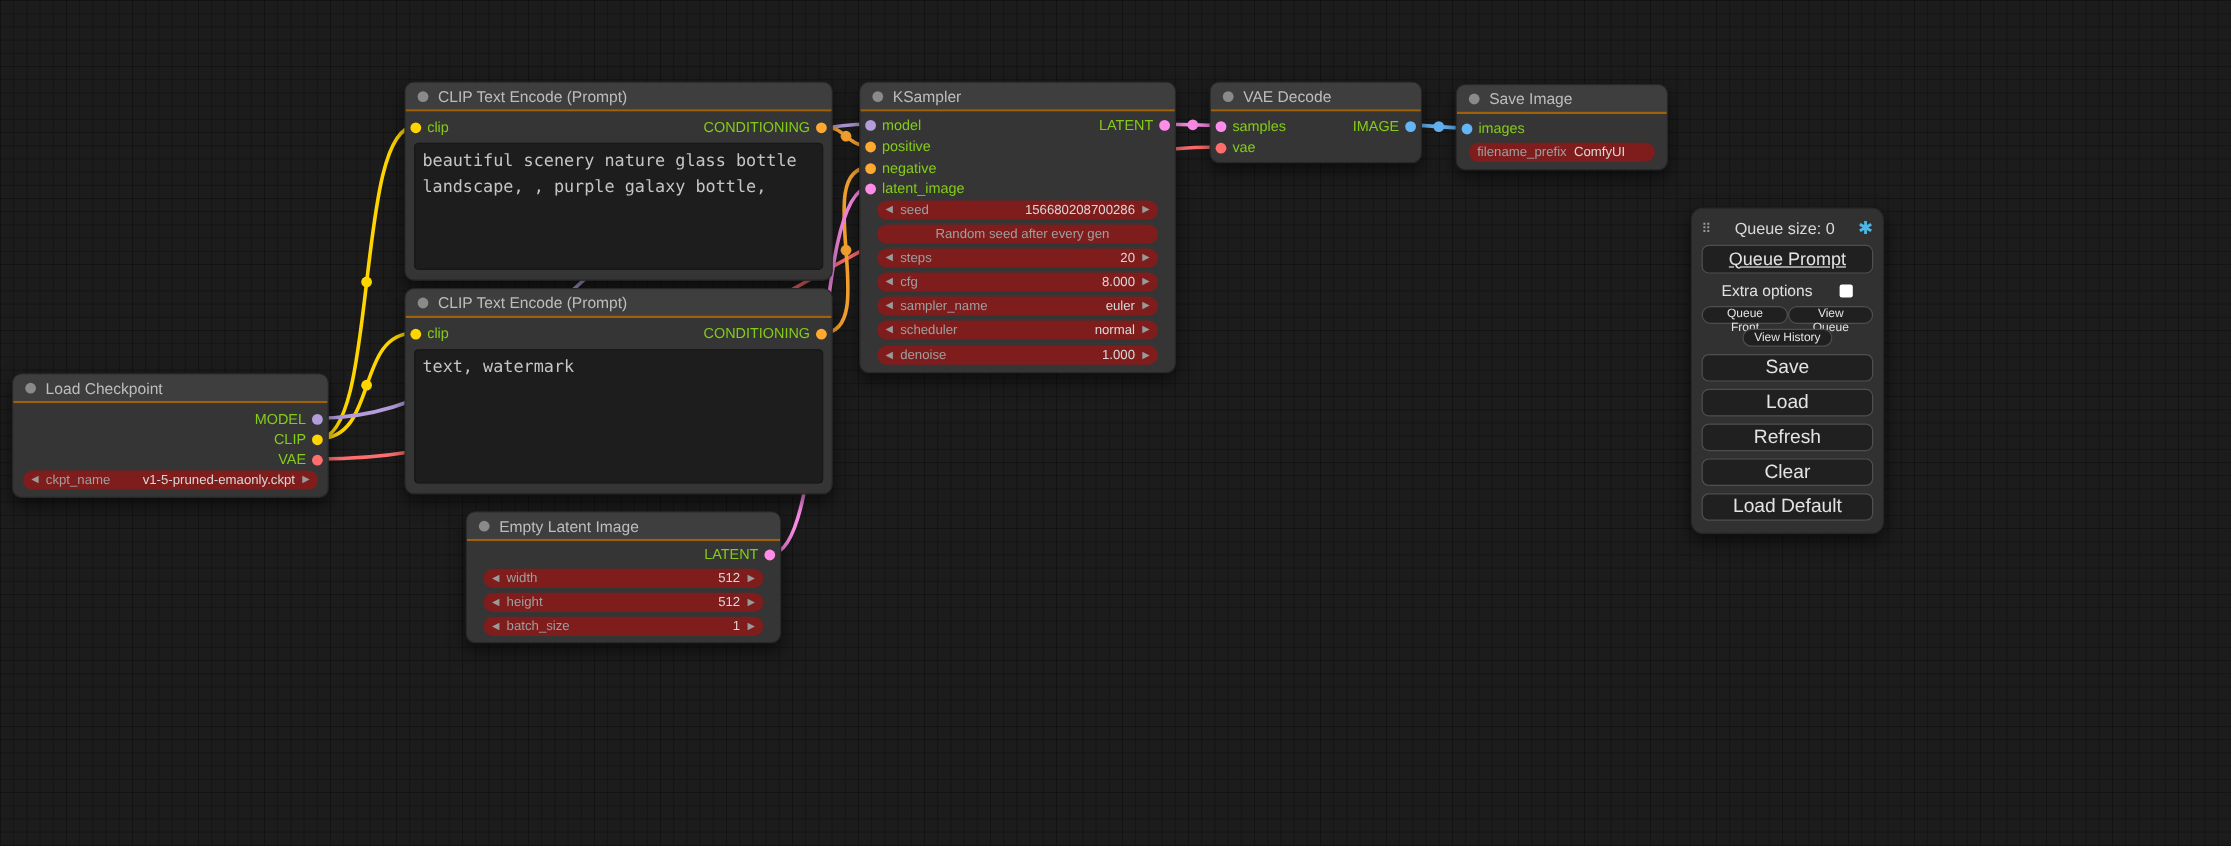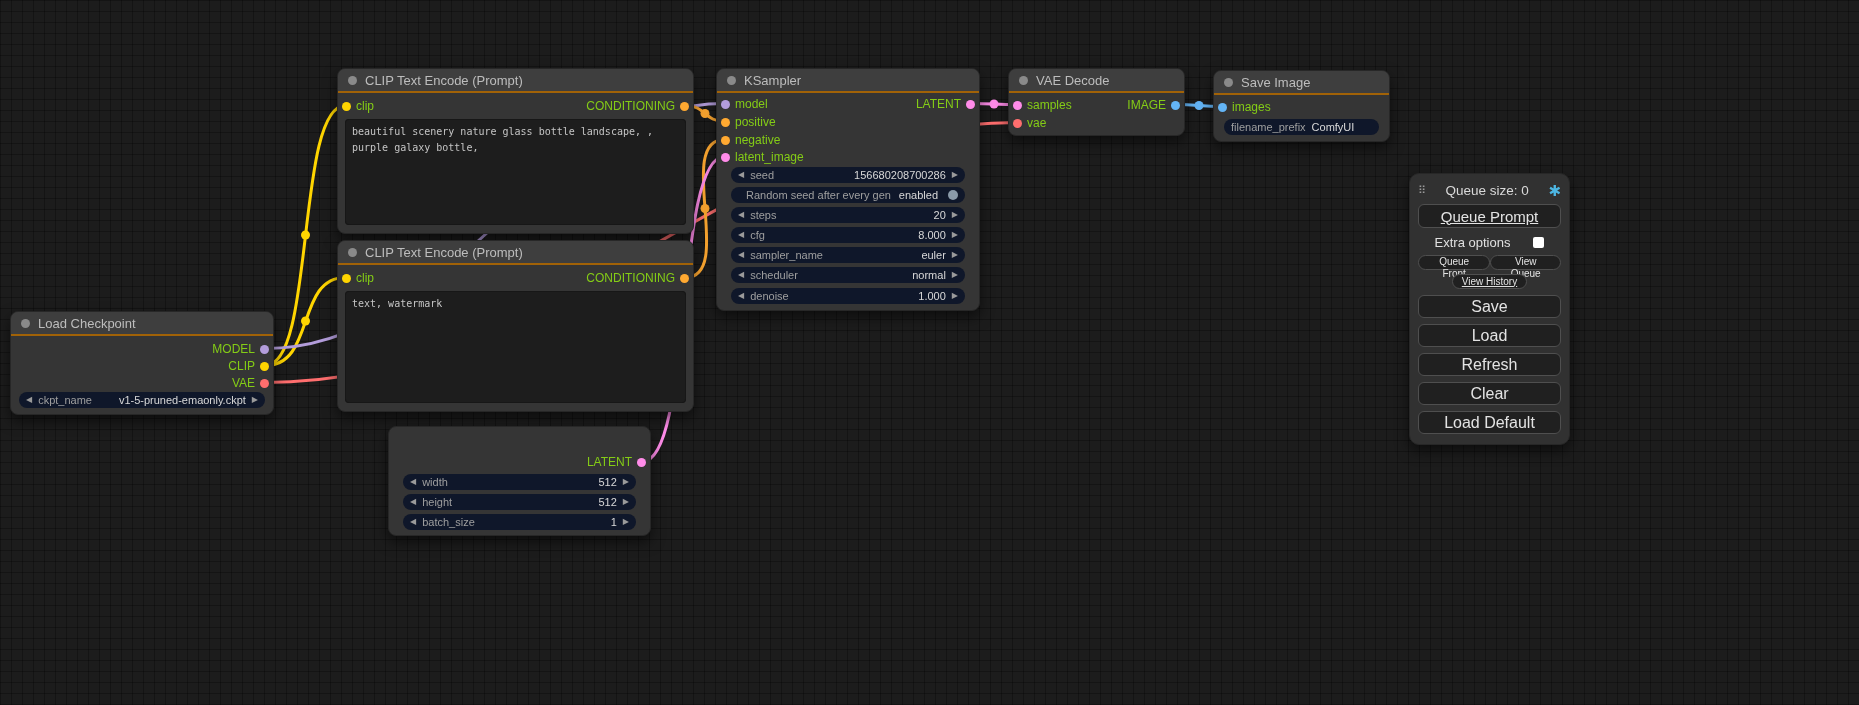--- a/index.html
+++ b/index.html
@@ -27,25 +27,25 @@
   .title-dot{width:9px;height:9px;border-radius:50%;background:#8a8a8a;flex:none;}
   .slot-dot{position:absolute;width:9px;height:9px;border-radius:50%;z-index:3;}
   .slot-dot.in{left:4px;}
   .slot-dot.out{right:4px;}
   .slot-label{position:absolute;font-size:12px;color:#84cc16;height:15px;line-height:15px;}
   .in-label{left:18px;}
   .out-label{right:18px;text-align:right;}
   .textbox{
     position:absolute;background:#1d1d1d;border-radius:4px;
     box-shadow:inset 0 0 0 1px #171717;
-    font-family:"DejaVu Sans Mono",monospace;font-size:10px;line-height:1.55;
+    font-family:"DejaVu Sans Mono",monospace;font-size:14px;line-height:1.55;
     color:#c5c5c5;padding:5px 7px;white-space:pre-wrap;box-sizing:border-box;overflow:hidden;
   }
   .widget{
-    position:absolute;height:16px;background:#0f172a;border-radius:8px;
+    position:absolute;height:16px;background:#7f1d1d;border-radius:8px;
     display:flex;align-items:center;gap:6px;padding:0 7px;box-sizing:border-box;
     font-size:11px;line-height:16px;
   }
   .widget .arrow{font-size:8px;color:#9a9a9a;flex:none;}
   .widget .lbl{color:#9f9f9f;white-space:nowrap;}
   .widget .val{margin-left:auto;color:#d8d8d8;white-space:nowrap;}
   .toggle-dot{width:10px;height:10px;border-radius:50%;flex:none;margin-left:4px;}
   
   .queue-panel{
     position:absolute;left:1409px;top:173px;width:161px;z-index:2;
@@ -59,21 +59,21 @@
   .gear{font-size:15px;line-height:15px;}
   button{
     font-family:"Liberation Sans",sans-serif;background:#202020;color:#e3e3e3;
     border:1px solid #4f4f4f;border-radius:6px;cursor:pointer;display:block;
   }
   .qp-btn.big{width:100%;height:23px;font-size:16px;margin-top:6px;padding:0;}
   .qp-btn.prompt{height:24px;font-size:15px;margin-top:5px;text-decoration:underline;}
   .qp-extra{display:flex;align-items:center;justify-content:center;gap:23px;margin-top:7px;font-size:13px;color:#e0e0e0;}
   .checkbox{width:11px;height:11px;background:#ffffff;border-radius:2px;display:inline-block;}
   .qp-tinyrow{display:flex;justify-content:space-between;margin-top:5px;}
-  .qp-tinyrow.center{justify-content:center;margin-top:4px;text-decoration:underline;}
+  .qp-tinyrow.center{justify-content:center;margin-top:4px;}
   .qp-btn.tiny{height:15px;font-size:10px;border-radius:9px;padding:0 9px;line-height:12px;}
 </style>
 </head>
 <body>
 
 <svg id="wires" width="1859" height="705">
   <path class="wire" d="M265.5,365.5 C315.5,365.5 295.5,105.5 345.5,105.5" stroke="#FFD500"></path>
   <path class="wire" d="M265.5,365.5 C315.5,365.5 295.5,277.5 345.5,277.5" stroke="#FFD500"></path>
   <path class="wire" d="M265.5,348.5 C455,348.5 534,103.5 724.5,103.5" stroke="#B39DDB"></path>
   <path class="wire" d="M265.5,382.5 C565,382.5 716,122.5 1016.5,122.5" stroke="#FF6E6E"></path>
@@ -131,20 +131,24 @@
     <span>CLIP Text Encode (Prompt)</span>
   </div>
   <span class="slot-label in-label" style="top:30px;">clip</span>
   <span class="slot-label out-label" style="top:30px;">CONDITIONING</span>
   <span class="slot-dot in" style="top: 33px; background: rgb(255, 213, 0);"></span>
   <span class="slot-dot out" style="top: 33px; background: rgb(255, 169, 49);"></span>
   <div class="textbox" style="left:7px;right:7px;top:50px;bottom:8px;">text, watermark</div>
 </div>
 
 <div class="node" style="left:388px;top:426px;width:263px;height:110px;">
+  <div class="node-title">
+    <span class="title-dot"></span>
+    <span>Empty Latent Image</span>
+  </div>
   <span class="slot-label out-label" style="top:28px;">LATENT</span>
   <span class="slot-dot out" style="top: 31px; background: rgb(255, 140, 233);"></span>
   <div class="widget" style="left:14px;right:14px;top:47px;">
     <span class="arrow">◀</span>
     <span class="lbl">width</span>
     <span class="val">512</span>
     <span class="arrow">▶</span>
   </div>
   <div class="widget" style="left:14px;right:14px;top:67px;">
     <span class="arrow">◀</span>
@@ -175,21 +179,21 @@
   <span class="slot-dot in" style="top: 67px; background: rgb(255, 169, 49);"></span>
   <span class="slot-dot in" style="top: 84px; background: rgb(255, 140, 233);"></span>
   <span class="slot-dot out" style="top: 31px; background: rgb(255, 140, 233);"></span>
 
   <div class="widget" style="left:14px;right:14px;top:98px;">
     <span class="arrow">◀</span>
     <span class="lbl">seed</span>
     <span class="val">156680208700286</span>
     <span class="arrow">▶</span>
   </div>
-  <div class="widget" style="left:14px;right:14px;top:118px;">
+  <div class="widget" style="left:14px;right:14px;top:118px;flex-direction:column;">
     <span class="lbl" style="margin-left:8px;">Random seed after every gen</span>
     <span class="val">enabled</span>
     <span class="toggle-dot" style="background: rgb(138, 154, 169);"></span>
   </div>
   <div class="widget" style="left:14px;right:14px;top:138px;">
     <span class="arrow">◀</span>
     <span class="lbl">steps</span>
     <span class="val">20</span>
     <span class="arrow">▶</span>
   </div>

